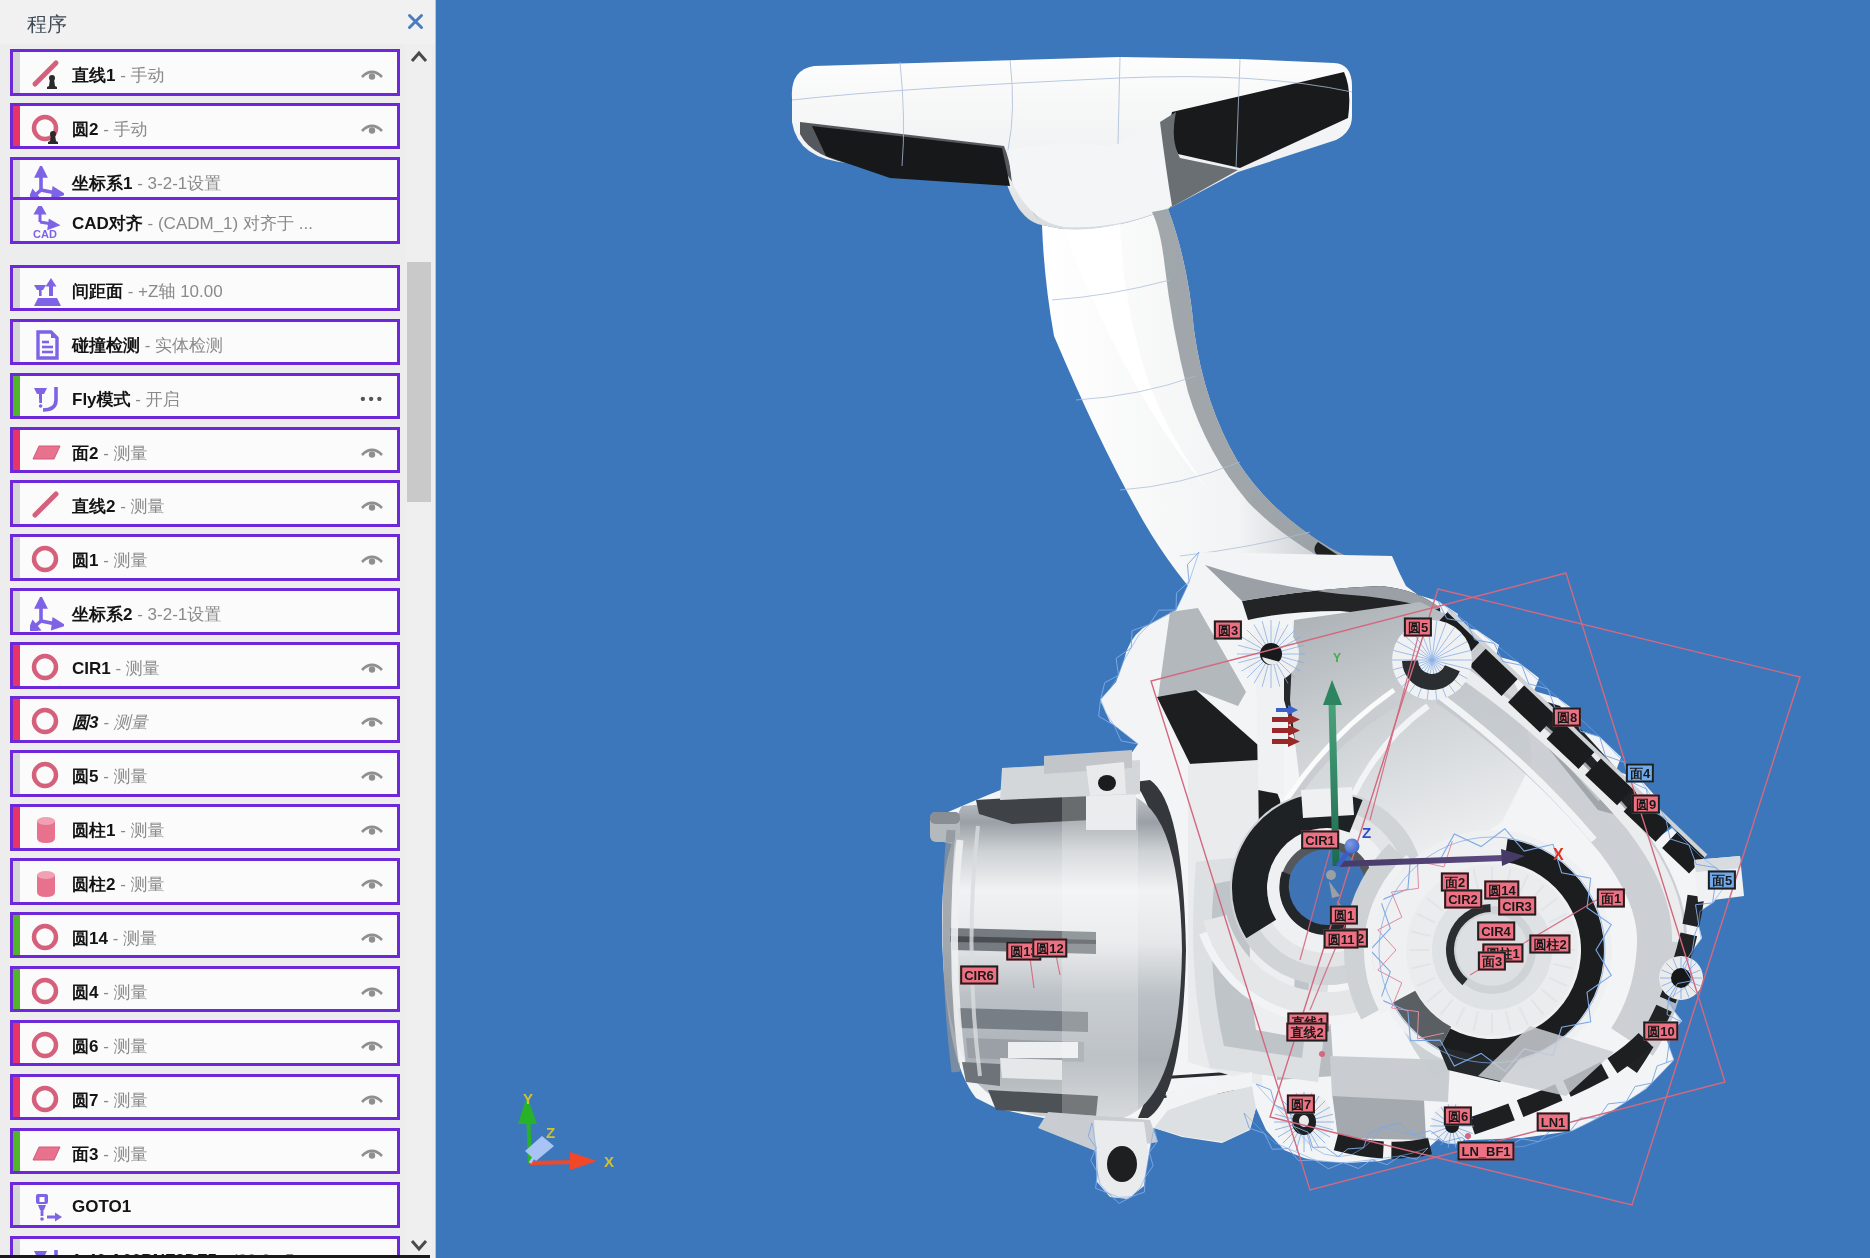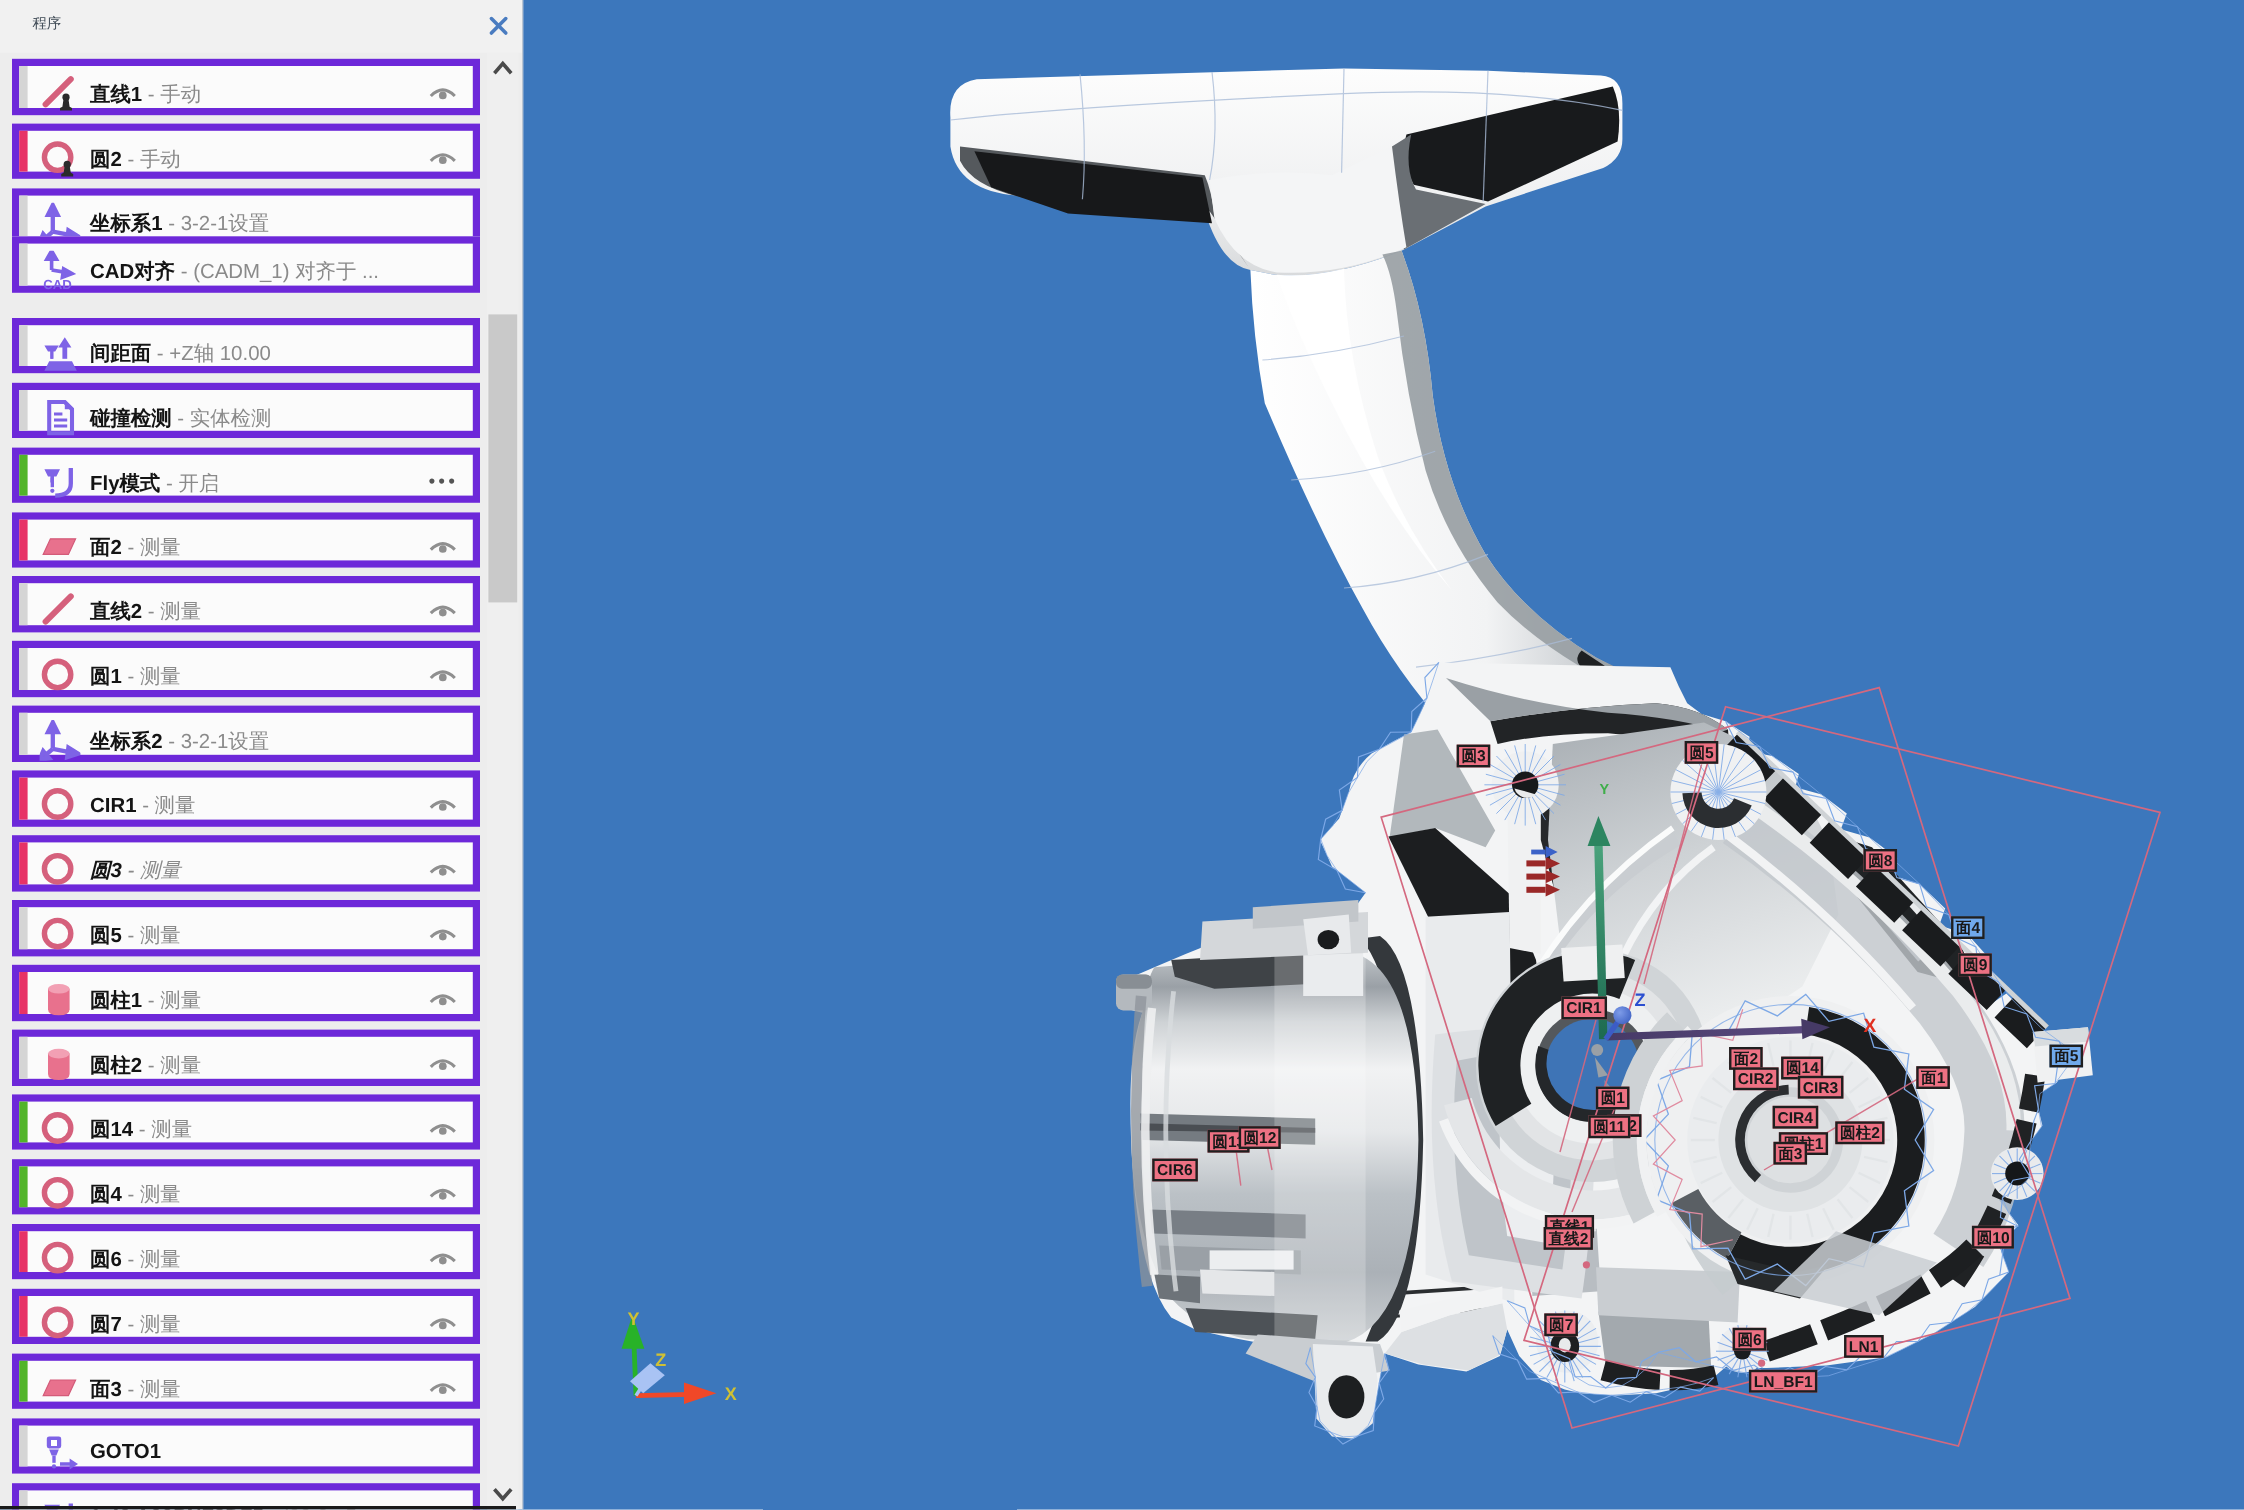--- a/index.html
+++ b/index.html
@@ -3,22 +3,22 @@
 <style>
 *{margin:0;padding:0;box-sizing:border-box;}
 html,body{width:1870px;height:1258px;overflow:hidden;font-family:"Liberation Sans",sans-serif;}
 #app{position:relative;width:1870px;height:1258px;background:#3c77bc;}
 #scene{position:absolute;left:0;top:0;}
 .lbl,.lblb{position:absolute;transform:translate(-50%,-50%);background:#ed7183;border:2px solid #1f1f1f;
  color:#191919;font-size:13px;font-weight:bold;line-height:15px;padding:0 2px;white-space:nowrap;z-index:5;}
 .lblb{background:#70a9ec;text-align:right;}
 #panel{position:absolute;left:0;top:0;width:436px;height:1258px;background:#ededed;z-index:10;border-right:1px solid #b9c4d2;}
 #phead{position:absolute;left:0;top:0;width:100%;height:44px;background:#f1f1f1;}
-#phead>span{position:absolute;left:27px;top:11px;font-size:12px;color:#3f4a55;}
-.row{position:absolute;left:10px;width:390px;height:46.5px;background:#fbfbfb;border:6px solid #6d28d9;}
+#phead>span{position:absolute;left:27px;top:11px;font-size:20px;color:#3f4a55;}
+.row{position:absolute;left:10px;width:390px;height:46.5px;background:#fbfbfb;border:3px solid #6d28d9;}
 .bar{position:absolute;left:0;top:0;width:7px;height:100%;}
 .ic{position:absolute;left:17px;top:6px;width:34px;height:34px;}
 .txt{position:absolute;left:59px;top:12px;font-size:17px;white-space:nowrap;}
 .nm{color:#141414;font-weight:bold;}
 .dash{color:#8a8a8a;}
 .desc{color:#8a8a8a;}
 .eye{position:absolute;right:12px;top:14px;}
 #ptrack{position:absolute;left:406px;top:44px;width:26px;height:1214px;background:#efefef;}
 #pthumb{position:absolute;left:407px;top:262px;width:24px;height:240px;background:#c9c9c9;}
 #sup{position:absolute;left:409px;top:50px;}

